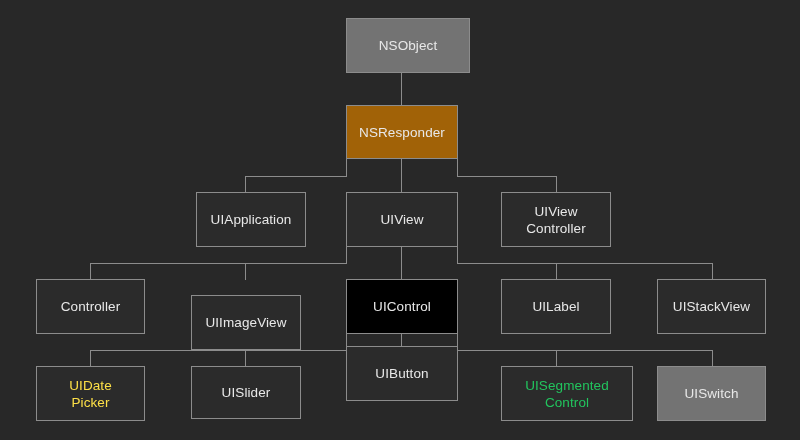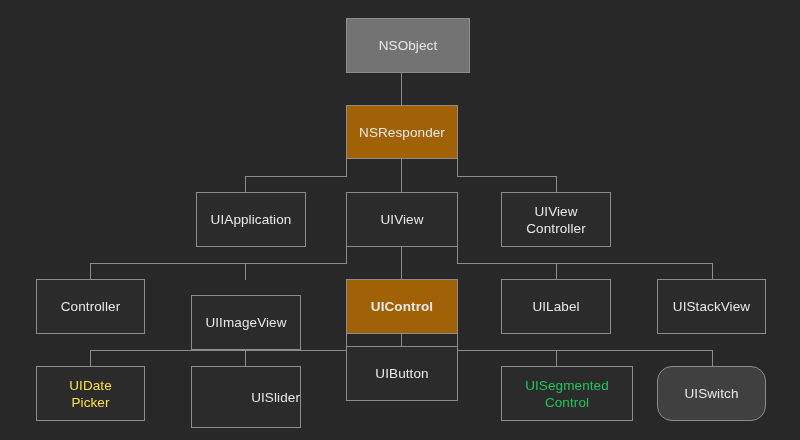--- a/index.html
+++ b/index.html
@@ -72,24 +72,24 @@
     </div>
   <div id="node-layer">
       <div class="node" style="left: 346px; top: 18px; width: 124px; height: 55px; background: #737373; border-color: rgb(140, 140, 140); color: rgb(232, 232, 232);"><span>NSObject</span></div>
       <div class="node" style="left: 346px; top: 105px; width: 112px; height: 54px; background: #a16207; border-color: rgb(140, 140, 140); color: rgb(232, 232, 232);"><span>NSResponder</span></div>
       <div class="node" style="left: 196px; top: 192px; width: 110px; height: 55px; background: rgb(43, 43, 43); border-color: rgb(140, 140, 140); color: rgb(232, 232, 232);"><span>UIApplication</span></div>
       <div class="node" style="left: 346px; top: 192px; width: 112px; height: 55px; background: rgb(43, 43, 43); border-color: rgb(140, 140, 140); color: rgb(232, 232, 232);"><span>UIView</span></div>
       <div class="node" style="left: 501px; top: 192px; width: 110px; height: 55px; background: rgb(43, 43, 43); border-color: rgb(140, 140, 140); color: rgb(232, 232, 232);"><span>UIView
 Controller</span></div>
       <div class="node" style="left: 36px; top: 279px; width: 109px; height: 55px; background: rgb(43, 43, 43); border-color: rgb(140, 140, 140); color: rgb(232, 232, 232);"><span>Controller</span></div>
       <div class="node" style="left: 191px; top: 279px; width: 110px; height: 55px; background: rgb(43, 43, 43); border-color: rgb(140, 140, 140); color: rgb(232, 232, 232); margin-top: 16px;"><span>UIImageView</span></div>
-      <div class="node" style="left: 346px; top: 279px; width: 112px; height: 55px; background: #a16207; border-color: rgb(140, 140, 140); color: rgb(232, 232, 232); font-weight: bold;"><span>UIControl</span></div>
+      <div class="node" style="left: 346px; top: 279px; width: 112px; height: 55px; background: #000000; border-color: rgb(140, 140, 140); color: rgb(232, 232, 232);"><span>UIControl</span></div>
       <div class="node" style="left: 501px; top: 279px; width: 110px; height: 55px; background: rgb(43, 43, 43); border-color: rgb(140, 140, 140); color: rgb(232, 232, 232); justify-content: center;"><span>UILabel</span></div>
       <div class="node" style="left: 657px; top: 279px; width: 109px; height: 55px; background: rgb(43, 43, 43); border-color: rgb(140, 140, 140); color: rgb(232, 232, 232);"><span>UIStackView</span></div>
       <div class="node" style="left: 36px; top: 366px; width: 109px; height: 55px; background: rgb(43, 43, 43); border-color: rgb(140, 140, 140); color: #fde047;"><span>UIDate
 Picker</span></div>
-      <div class="node" style="left: 191px; top: 366px; width: 110px; height: 62px; background: rgb(43, 43, 43); border-color: rgb(140, 140, 140); color: rgb(232, 232, 232); justify-content: flex-end;"><span>UISlider</span></div>
+      <div class="node" style="left: 191px; top: 366px; width: 110px; height: 53px; background: rgb(43, 43, 43); border-color: rgb(140, 140, 140); color: rgb(232, 232, 232);"><span>UISlider</span></div>
       <div class="node" style="left: 346px; top: 346px; width: 112px; height: 55px; background: rgb(43, 43, 43); border-color: rgb(140, 140, 140); color: rgb(232, 232, 232);"><span>UIButton</span></div>
       <div class="node" style="left: 501px; top: 366px; width: 132px; height: 55px; background: rgb(43, 43, 43); border-color: rgb(140, 140, 140); color: #22c55e;"><span>UISegmented
 Control</span></div>
-      <div class="node" style="left: 657px; top: 366px; width: 109px; height: 55px; background: #404040; border-color: rgb(140, 140, 140); color: rgb(232, 232, 232); border-radius: 15px;"><span>UISwitch</span></div>
+      <div class="node" style="left: 657px; top: 366px; width: 109px; height: 55px; background: #737373; border-color: rgb(140, 140, 140); color: rgb(232, 232, 232);"><span>UISwitch</span></div>
     </div>
 </div>
 
 </body></html>

